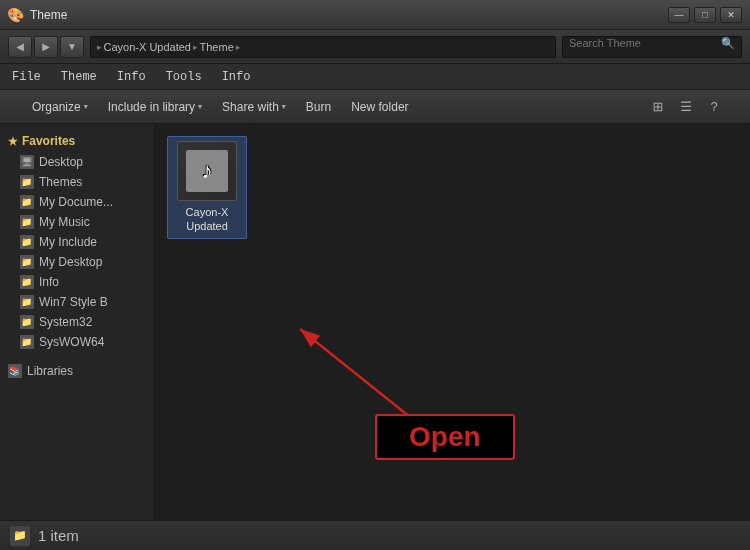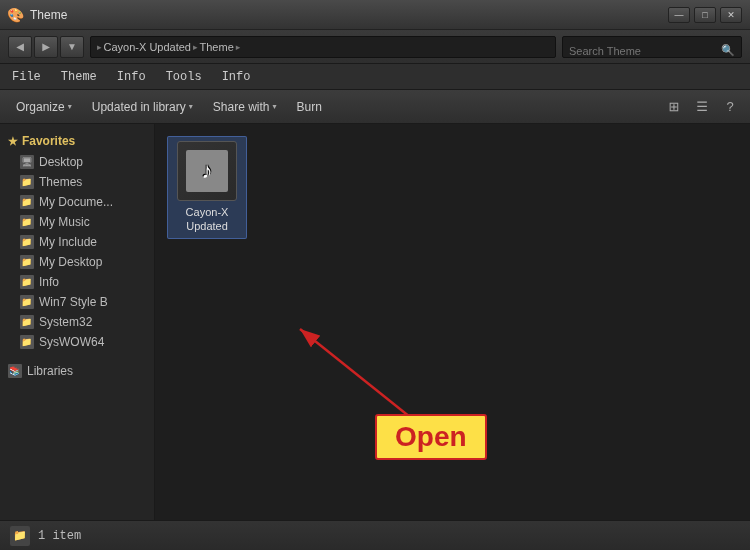--- a/index.html
+++ b/index.html
@@ -98,21 +98,21 @@
       gap: 2px;
     }
     .breadcrumb-arrow { color: #777; font-size: 9px; }
     #search-box {
       width: 180px;
       height: 22px;
       background: #1e1e1e;
       border: 1px solid #111;
       border-radius: 2px;
       display: flex;
-      align-items: flex-end;
+      align-items: flex-start;
       padding: 0 6px;
       gap: 4px;
     }
     #search-input {
       background: transparent;
       border: none;
       outline: none;
       color: #888;
       font-size: 11px;
       flex: 1;
@@ -137,21 +137,21 @@
       font-size: 12px;
       font-family: Liberation Mono, monospace;
     }
 
     
     #toolbar {
       background: linear-gradient(to bottom, #3c3c3c, #2e2e2e);
       height: 34px;
       display: flex;
       align-items: center;
-      padding: 0 8px;
+      padding: 0 24px;
       gap: 4px;
       border-bottom: 1px solid #1a1a1a;
     }
     .toolbar-btn {
       height: 24px;
       padding: 0 8px;
       background: transparent;
       border: none;
       color: #ccc;
       cursor: pointer;
@@ -327,21 +327,21 @@
       width: 20px;
       height: 20px;
       background: #444;
       border-radius: 2px;
       display: flex;
       align-items: center;
       justify-content: center;
       font-size: 11px;
       color: #888;
     }
-    #status-text { color: #bbb; font-size: 12px; font-family: Liberation Mono, monospace; }
+    #status-text { color: #bbb; font-size: 15px; }
 
     
     #arrow-svg {
       position: absolute;
       top: 0;
       left: 0;
       width: 100%;
       height: 100%;
       pointer-events: none;
     }
@@ -387,30 +387,33 @@
   <span class="menu-item">Tools</span>
   <span class="menu-item">Info</span>
 </div>
 
 <div id="toolbar">
   <button class="toolbar-btn">
     <span>Organize</span>
     <span class="dropdown-arrow">▾</span>
   </button>
   <button class="toolbar-btn">
-    <span>Updated in library</span>
+    <span>Include in library</span>
     <span class="dropdown-arrow">▾</span>
   </button>
   <button class="toolbar-btn">
     <span>Share with</span>
     <span class="dropdown-arrow">▾</span>
   </button>
   <button class="toolbar-btn">
     <span>Burn</span>
   </button>
+  <button class="toolbar-btn">
+    <span>New folder</span>
+  </button>
   <div id="toolbar-right">
     <button class="view-btn">⊞</button>
     <button class="view-btn">☰</button>
     <button class="view-btn">?</button>
   </div>
 </div>
 
 <div id="main-content">
 
   <div id="sidebar">
@@ -480,20 +483,20 @@
       <defs>
         <marker id="arrowhead" markerWidth="8" markerHeight="6" refX="8" refY="3" orient="auto">
           <polygon points="0 0, 8 3, 0 6" fill="#cc2222"></polygon>
         </marker>
       </defs>
 
       <line x1="270" y1="305" x2="145" y2="205" stroke="#cc2222" stroke-width="2.5" marker-end="url(#arrowhead)"></line>
     </svg>
 
     
-    <div id="open-label" style="position:absolute; top:290px; left:220px; background:#fde047; border:2.5px solid #cc2222; color:#cc2222; font-size:28px; font-weight:bold; padding:5px 18px; border-radius:3px;">Open</div>
+    <div id="open-label" style="position:absolute; top:290px; left:220px; background:#000000; border:2.5px solid #cc2222; color:#cc2222; font-size:28px; font-weight:bold; padding:5px 32px; border-radius:3px;">Open</div>
   </div>
 </div>
 
 <div id="status-bar">
   <div id="status-icon">📁</div>
   <span id="status-text">1 item</span>
 </div>
 
 </body></html>

